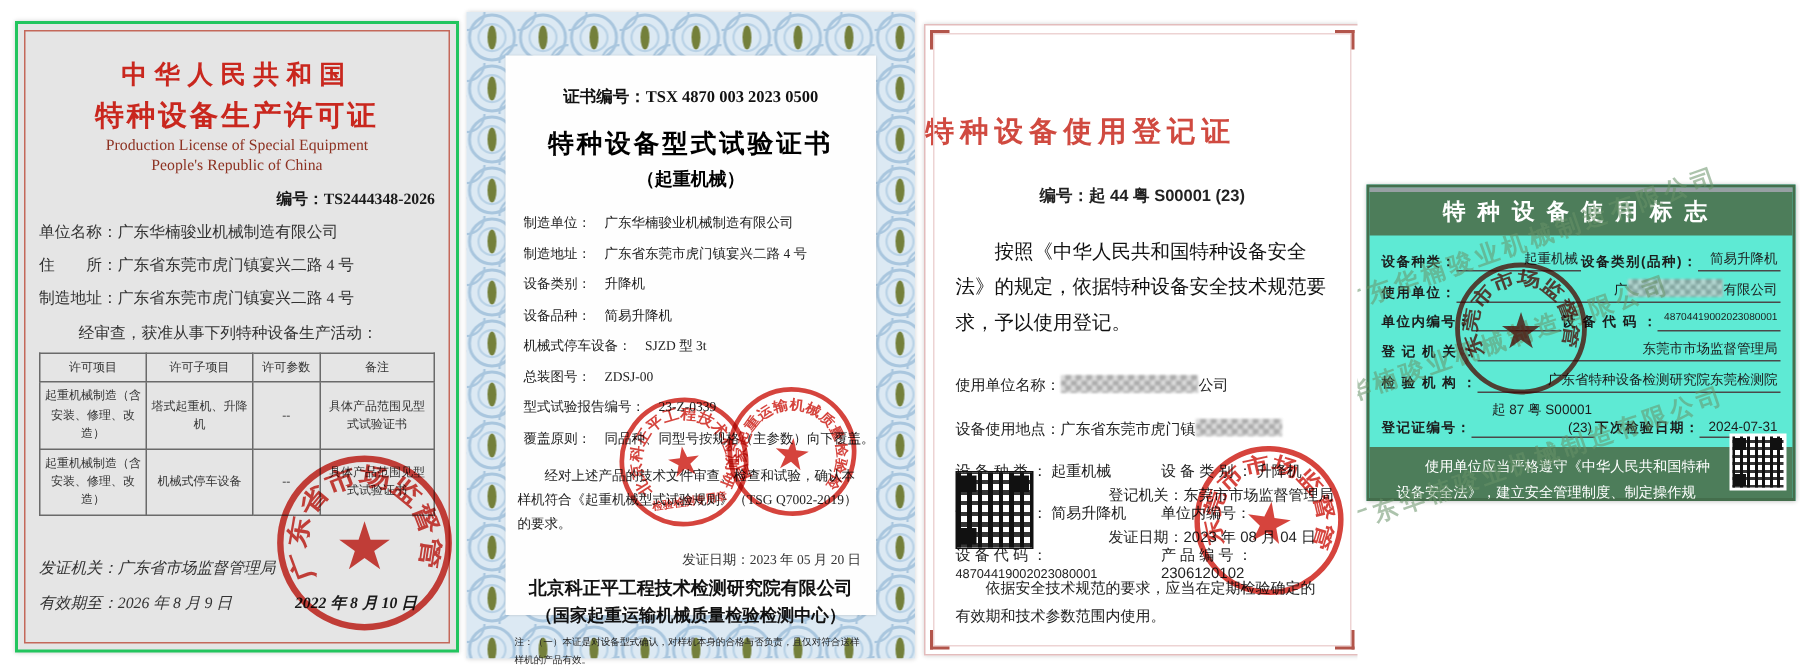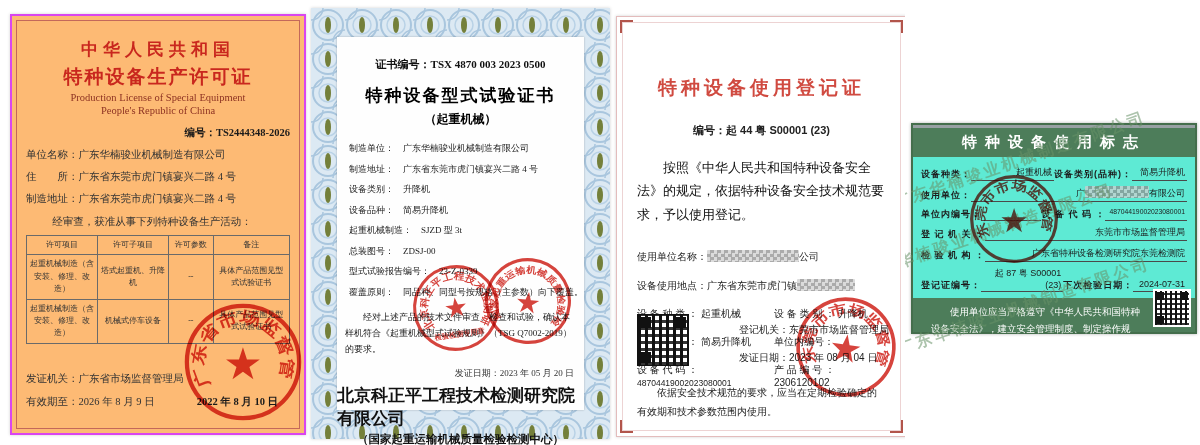--- a/index.html
+++ b/index.html
@@ -1,63 +1,63 @@
 <!DOCTYPE html>
 <html><head>
 <meta charset="utf-8">
 <style>
   html,body{margin:0;padding:0;background:#fff;}
   #stage{position:relative;width:1200px;height:445px;background:#ffffff;overflow:hidden;
          font-family:"Liberation Serif","DejaVu Serif",serif;color:#222;}
   .panel{position:absolute;background:#fff;box-shadow:0 0 3px rgba(0,0,0,.18);}
 
   
-  #p1{left:10px;top:14px;width:292px;height:417px;background:#fdba74;border:2px solid #d946ef;}
+  #p1{left:10px;top:14px;width:292px;height:417px;background:#e5e5e5;border:2px solid #22c55e;}
   #p1 .inner{position:absolute;inset:4px;border:1px solid #c4685a;}
   #p1 .t-cn1{margin-top:22px;text-align:center;font-size:17px;font-weight:bold;color:#c9271e;letter-spacing:5px;}
   #p1 .t-cn2{margin-top:3px;text-align:center;font-size:19px;font-weight:bold;color:#c9271e;letter-spacing:2px;}
   #p1 .t-en{text-align:center;font-size:10.5px;color:#8d3222;margin-top:2px;}
   #p1 .num{margin:10px 14px 0 0;text-align:right;font-size:10.5px;font-weight:bold;color:#1a1a1a;}
   #p1 .fld{margin:8px 14px 0 14px;font-size:10.5px;color:#333;}
   #p1 .intro{margin:9px 14px 0 14px;font-size:10.5px;text-indent:2.5em;color:#333;}
   #p1 table{margin:6px auto 0 auto;width:264px;border-collapse:collapse;font-size:8px;color:#333;}
   #p1 th,#p1 td{border:1px solid #6a6a6a;padding:3px 2px;text-align:center;line-height:1.55;font-weight:normal;}
-  #p1 .bottom{position:absolute;left:14px;right:14px;bottom:24px;font-size:10.5px;color:#333;}
+  #p1 .bottom{position:absolute;left:14px;right:14px;bottom:24px;font-size:10.5px;color:#333;font-style:italic;}
   #p1 .bottom .row2{margin-top:9px;display:flex;}
   #p1 .bottom .date{margin-left:42px;font-weight:bold;color:#1a1a1a;}
   #p1 .seal{position:absolute;right:0px;bottom:10px;width:122px;height:122px;}
 
   
   #p2{left:311px;top:8px;width:299px;height:431px;background:#e7f0f7;}
   #p2 .guilloche{position:absolute;inset:0;}
   #p2 .inner{position:absolute;left:26px;right:26px;top:29px;bottom:29px;background:#fefefe;
              box-shadow:0 0 2px rgba(0,0,0,.25);}
   #p2 .no{margin-top:20px;text-align:center;font-size:11px;font-weight:bold;color:#111;}
   #p2 .title{margin-top:12px;text-align:center;font-size:17px;font-weight:bold;letter-spacing:2px;color:#000;}
   #p2 .sub{margin-top:4px;text-align:center;font-size:12px;font-weight:bold;color:#000;}
   #p2 .f{margin:0 0 0 12px;font-size:9px;color:#222;line-height:1.0;margin-top:11.5px;}
   #p2 .stmt{margin:12px 8px 0 8px;font-size:9px;line-height:1.8;text-indent:2em;color:#222;}
   #p2 .idate{margin:10px 10px 0 0;text-align:right;font-size:9px;color:#333;}
-  #p2 .org1{margin-top:4px;text-align:left;font-size:17px;font-weight:bold;color:#111;}
+  #p2 .org1{margin-top:4px;text-align:center;font-size:12px;font-weight:bold;color:#111;}
   #p2 .org2{margin-top:2px;text-align:center;font-size:11.5px;font-weight:bold;color:#111;}
   #p2 .notes{margin:5px 6px 0 6px;font-size:6.4px;line-height:1.9;color:#222;}
   #p2 .seal{position:absolute;width:90px;height:90px;}
   #p2 .sealA{left:100px;top:255px;transform:rotate(-8deg);}
   #p2 .sealB{left:172px;top:248px;transform:rotate(6deg);}
 
   
   #p3{left:616px;top:16px;width:289px;height:419px;border:1px solid #e3bcbc;
       font-family:"Liberation Sans","DejaVu Sans",sans-serif;}
   #p3 .hair{position:absolute;inset:5px;border:1px solid #edd3d3;pointer-events:none;}
   .cm{position:absolute;width:11px;height:11px;border:0 solid #b2554b;}
   .cm.tl{top:3px;left:3px;border-top-width:2px;border-left-width:2px;}
   .cm.tr{top:3px;right:3px;border-top-width:2px;border-right-width:2px;}
   .cm.bl{bottom:3px;left:3px;border-bottom-width:2px;border-left-width:2px;}
   .cm.br{bottom:3px;right:3px;border-bottom-width:2px;border-right-width:2px;}
-  #p3 .title{margin-top:58px;text-align:center;font-size:19px;font-weight:bold;color:#d04a40;letter-spacing:4px;}
+  #p3 .title{margin-top:58px;text-align:left;font-size:19px;font-weight:bold;color:#d04a40;letter-spacing:4px;}
   #p3 .num{margin-top:22px;text-align:center;font-size:11px;font-weight:bold;color:#222;}
   #p3 .para{margin:18px 20px 0 20px;font-size:13px;line-height:1.8;text-indent:2em;color:#111;}
   #p3 .line{margin:0 20px;font-size:10px;color:#222;}
   #p3 .l1{margin-top:24px;} #p3 .l2{margin-top:15px;}
   #p3 .grid{display:flex;margin:14px 20px 0 20px;font-size:10px;color:#222;}
   #p3 .grid .c1{width:55%;} #p3 .grid .c2{width:45%;}
   #p3 .code{font-size:8.5px;}
   #p3 .qr3{position:absolute;left:20px;top:297px;width:50px;height:50px;border:1px solid #111;
       background:
         linear-gradient(#111,#111) 2px 2px/11px 11px no-repeat,
@@ -182,21 +182,21 @@
       <rect width="299" height="431" fill="url(#gpat)"></rect>
     </svg>
     <div class="inner">
       <div class="no">证书编号：TSX 4870 003 2023 0500</div>
       <div class="title">特种设备型式试验证书</div>
       <div class="sub">（起重机械）</div>
       <div class="f" style="margin-top:16px">制造单位：　广东华楠骏业机械制造有限公司</div>
       <div class="f">制造地址：　广东省东莞市虎门镇宴兴二路 4 号</div>
       <div class="f">设备类别：　升降机</div>
       <div class="f">设备品种：　简易升降机</div>
-      <div class="f">起重机械制造：　SJZD 型 3t</div>
+      <div class="f">机械式停车设备：　SJZD 型 3t</div>
       <div class="f">总装图号：　ZDSJ-00</div>
       <div class="f">型式试验报告编号：　23-Z-0339</div>
       <div class="f">覆盖原则：　同品种、同型号按规格（主参数）向下覆盖。</div>
       <div class="stmt">经对上述产品的技术文件审查、检查和试验，确认本样机符合《起重机械型式试验规则》（TSG Q7002-2019）的要求。</div>
       <div class="idate">发证日期：2023 年 05 月 20 日</div>
       <div class="org1">北京科正平工程技术检测研究院有限公司</div>
       <div class="org2">（国家起重运输机械质量检验检测中心）</div>
       <div class="notes">
         <div>注：（一）本证是对设备型式确认，对样机本身的合格与否负责，且仅对符合送样样机的产品有效。</div>
 

